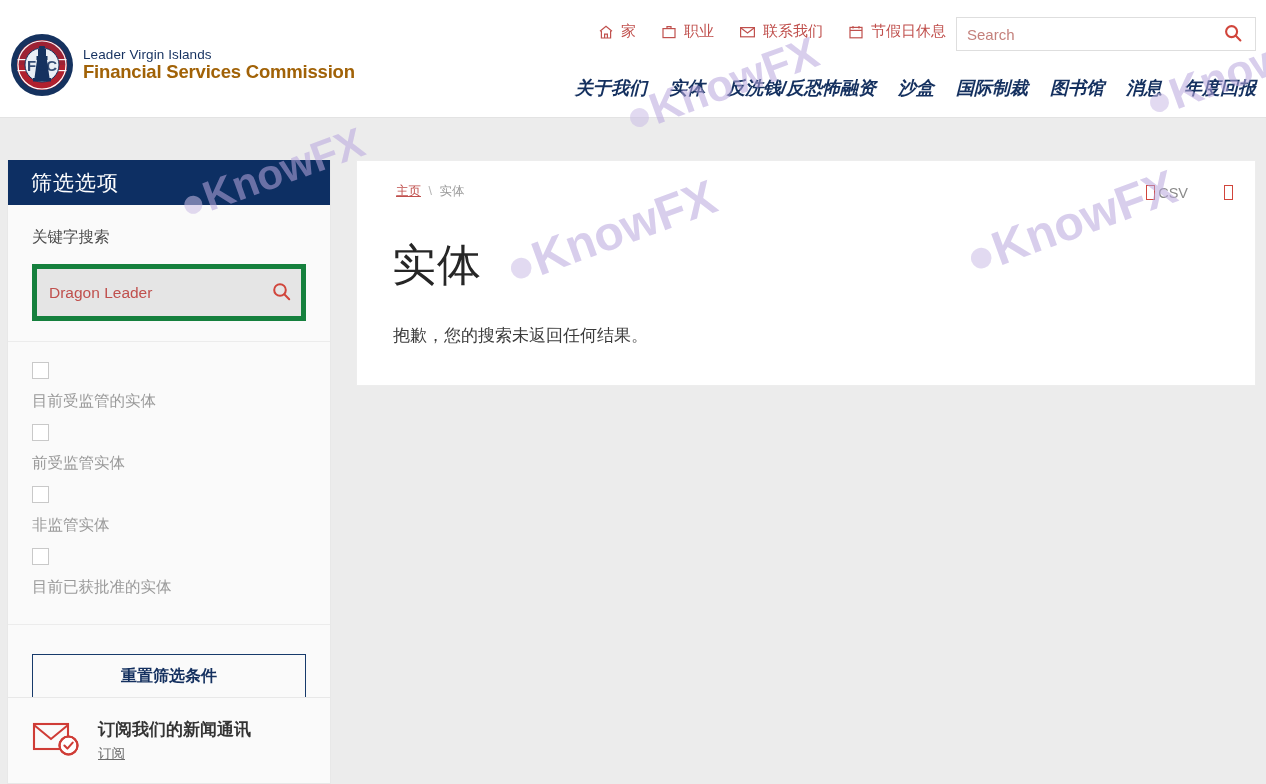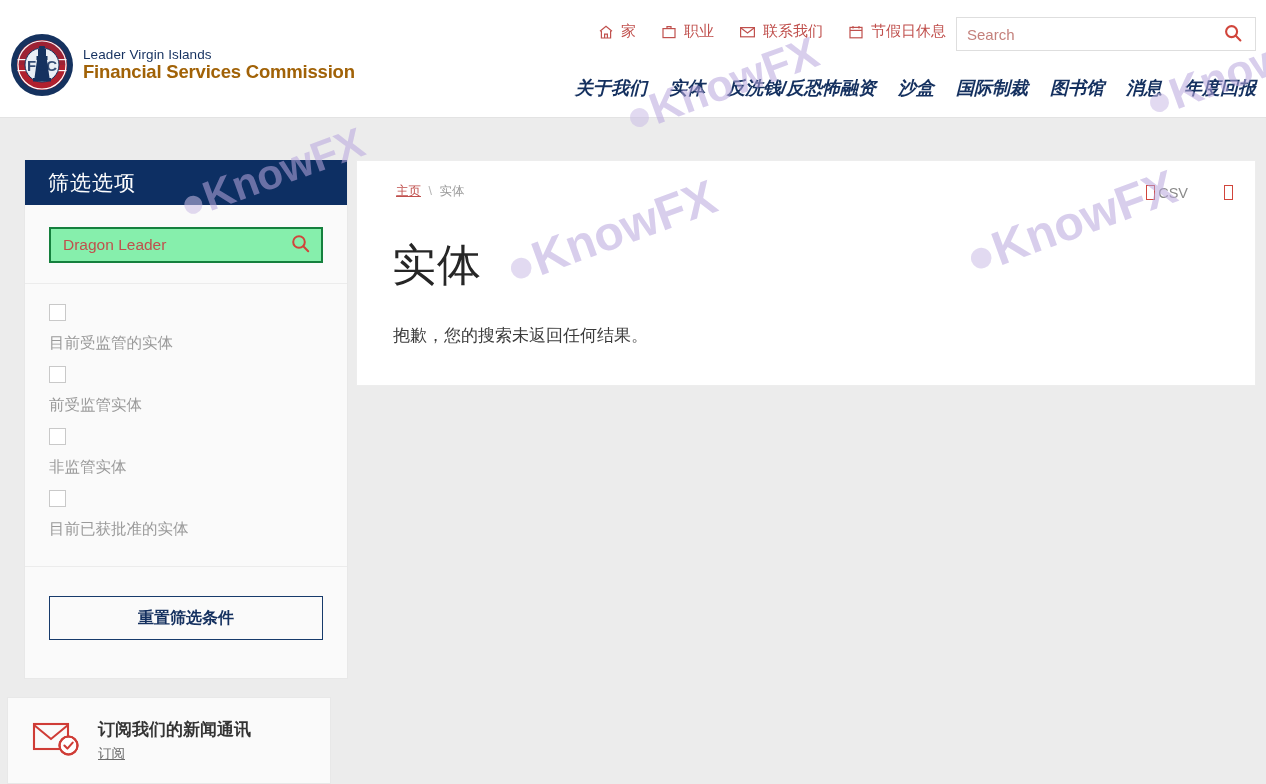--- a/index.html
+++ b/index.html
@@ -54,32 +54,32 @@
   .main-nav {
     position:absolute; right:10px; top:76px;
     display:flex; align-items:center; gap:22px; white-space:nowrap;font-style:italic;
   }
   .main-nav a {
     color:#14305f; font-size:18px; font-weight:bold; text-decoration:none; cursor:pointer;
   }
 
   
   .sidebar {
-    position:absolute; left:24px; top:160px; width:324px;
+    position:absolute; left:7px; top:160px; width:324px;
     background:#fafafa; border:1px solid #e8e8e8; border-top:none;
   }
   .sidebar-head {
     height:45px; background:#0d2f63; color:#fff;
     display:flex; align-items:center; padding-left:23px;
     font-size:21px; letter-spacing:1px;
   }
   .filter-section { padding:22px 24px 20px 24px; }
   .filter-label { font-size:15.5px; color:#4a4a4a; margin-bottom:16px; }
   .kw-box {
-    height:36px; border:2px solid #15803d; background:#86efac;
+    height:57px; border:5px solid #15803d; background:#e5e5e5;
     display:flex; align-items:center;
   }
   .kw-box input {
     flex:1; border:none; outline:none; height:100%;
     padding:0 12px; font-size:15.5px; color:#c0504d;
     font-family:inherit; background:transparent;
   }
   .kw-btn {
     width:42px; height:100%; border:none; background:transparent;
     display:flex; align-items:center; justify-content:center; cursor:pointer;
@@ -244,20 +244,21 @@
     <a>图书馆</a>
     <a>消息</a>
     <a>年度回报</a>
   </div>
 </div>
 
 <div class="sidebar">
   <div class="sidebar-head">筛选选项</div>
 
   <div class="filter-section">
+    <div class="filter-label">关键字搜索</div>
     <div class="kw-box">
       <input type="text" value="Dragon Leader" style="">
       <button class="kw-btn">
         <span>
           <svg width="21" height="21" viewBox="0 0 21 21" fill="none" stroke="#d1453b" stroke-width="2">
             <circle cx="9" cy="9" r="5.8"></circle>
             <path d="M13.3 13.3 L18.2 18.2" stroke-linecap="round"></path>
           </svg>
         </span>
       </button>

